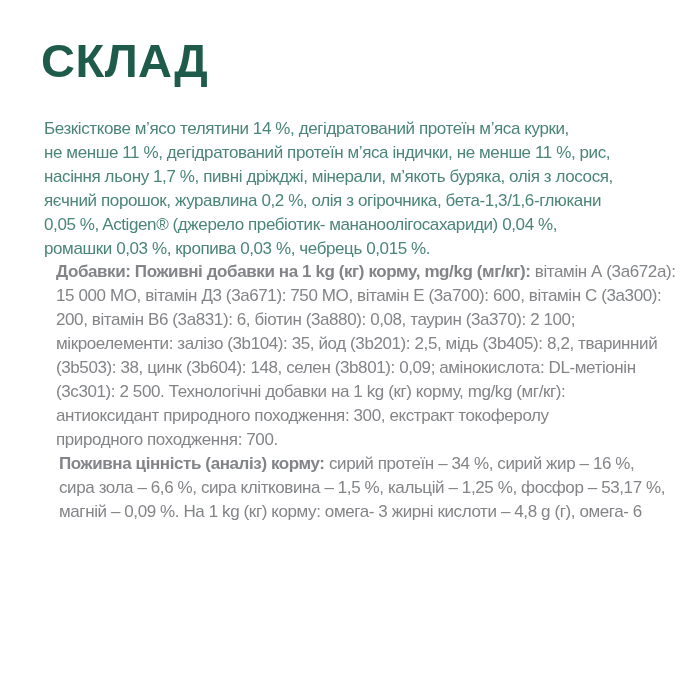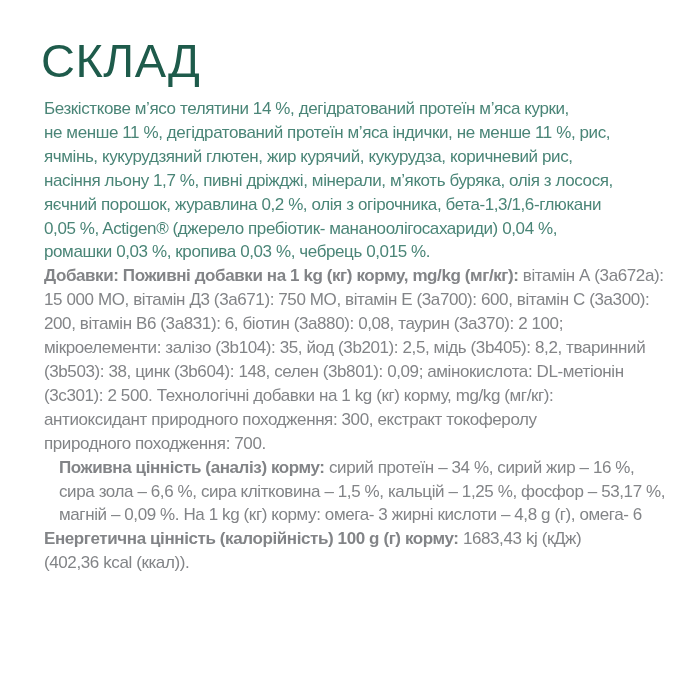--- a/index.html
+++ b/index.html
@@ -11,21 +11,21 @@
     overflow: hidden;
     font-family: "Liberation Sans", sans-serif;
   }
   .title {
     margin: 0;
     position: absolute;
     left: 41px;
     top: 34px;
     font-size: 47px;
     line-height: 1.15;
-    font-weight: 400;
+    font-weight: 700;
     letter-spacing: 0.5px;
     color: #1e5b4b;
   }
   .text-block {
     position: absolute;
     left: 44px;
     top: 97px;
     width: 640px;
   }
   .paragraph { margin: 0; padding: 0; }
@@ -37,42 +37,37 @@
     font-weight: 400;
   }
   .seg-bold { font-weight: 700; }
 </style>
 </head>
 <body>
 
 <div class="page">
   <h1 class="title" style="color: rgb(30, 91, 75);">СКЛАД</h1>
   <div class="text-block">
-      <div class="paragraph" style="color: rgb(74, 133, 119);">
+      <div class="paragraph" style="color: rgb(74, 133, 119); margin-top: 20px;">
         <div class="line"><span>Безкісткове м’ясо телятини 14 %, дегідратований протеїн м’яса курки,</span></div>
         <div class="line"><span>не менше 11 %, дегідратований протеїн м’яса індички, не менше 11 %, рис,</span></div>
-        <div class="line"><span>ячмінь, кукурудзяний глютен, жир курячий, кукурудза, коричневий рис,</span></div>
         <div class="line"><span>насіння льону 1,7 %, пивні дріжджі, мінерали, м’якоть буряка, олія з лосося,</span></div>
         <div class="line"><span>яєчний порошок, журавлина 0,2 %, олія з огірочника, бета-1,3/1,6-глюкани</span></div>
         <div class="line"><span>0,05 %, Actigen® (джерело пребіотик- мананоолігосахариди) 0,04 %,</span></div>
         <div class="line"><span>ромашки 0,03 %, кропива 0,03 %, чебрець 0,015 %.</span></div>
       </div>
-      <div class="paragraph" style="color: rgb(130, 132, 135);">
+      <div class="paragraph" style="color: rgb(130, 132, 135); margin-left: 12px;">
         <div class="line"><span class="seg-bold">Добавки: Поживні добавки на 1 kg (кг) корму, mg/kg (мг/кг):</span><span> вітамін А (3a672a):</span></div>
         <div class="line"><span>15 000 МО, вітамін Д3 (3a671): 750 МО, вітамін Е (3a700): 600, вітамін С (3a300):</span></div>
         <div class="line"><span>200, вітамін В6 (3a831): 6, біотин (3a880): 0,08, таурин (3a370): 2 100;</span></div>
         <div class="line"><span>мікроелементи: залізо (3b104): 35, йод (3b201): 2,5, мідь (3b405): 8,2, тваринний</span></div>
         <div class="line"><span>(3b503): 38, цинк (3b604): 148, селен (3b801): 0,09; амінокислота: DL-метіонін</span></div>
         <div class="line"><span>(3c301): 2 500. Технологічні добавки на 1 kg (кг) корму, mg/kg (мг/кг):</span></div>
         <div class="line"><span>антиоксидант природного походження: 300, екстракт токоферолу</span></div>
         <div class="line"><span>природного походження: 700.</span></div>
       </div>
       <div class="paragraph" style="color: rgb(130, 132, 135); margin-left: 15px;">
         <div class="line"><span class="seg-bold">Поживна цінність (аналіз) корму:</span><span> сирий протеїн – 34 %, сирий жир – 16 %,</span></div>
         <div class="line"><span>сира зола – 6,6 %, сира клітковина – 1,5 %, кальцій – 1,25 %, фосфор – 53,17 %,</span></div>
         <div class="line"><span>магній – 0,09 %. На 1 kg (кг) корму: омега- 3 жирні кислоти – 4,8 g (г), омега- 6</span></div>
       </div>
-      <div class="paragraph" style="color: rgb(130, 132, 135);">
-        <div class="line"><span class="seg-bold">Енергетична цінність (калорійність) 100 g (г) корму:</span><span> 1683,43 kj (кДж)</span></div>
-        <div class="line"><span>(402,36 kcal (ккал)).</span></div>
-      </div>
     </div>
 </div>
 
 </body></html>

